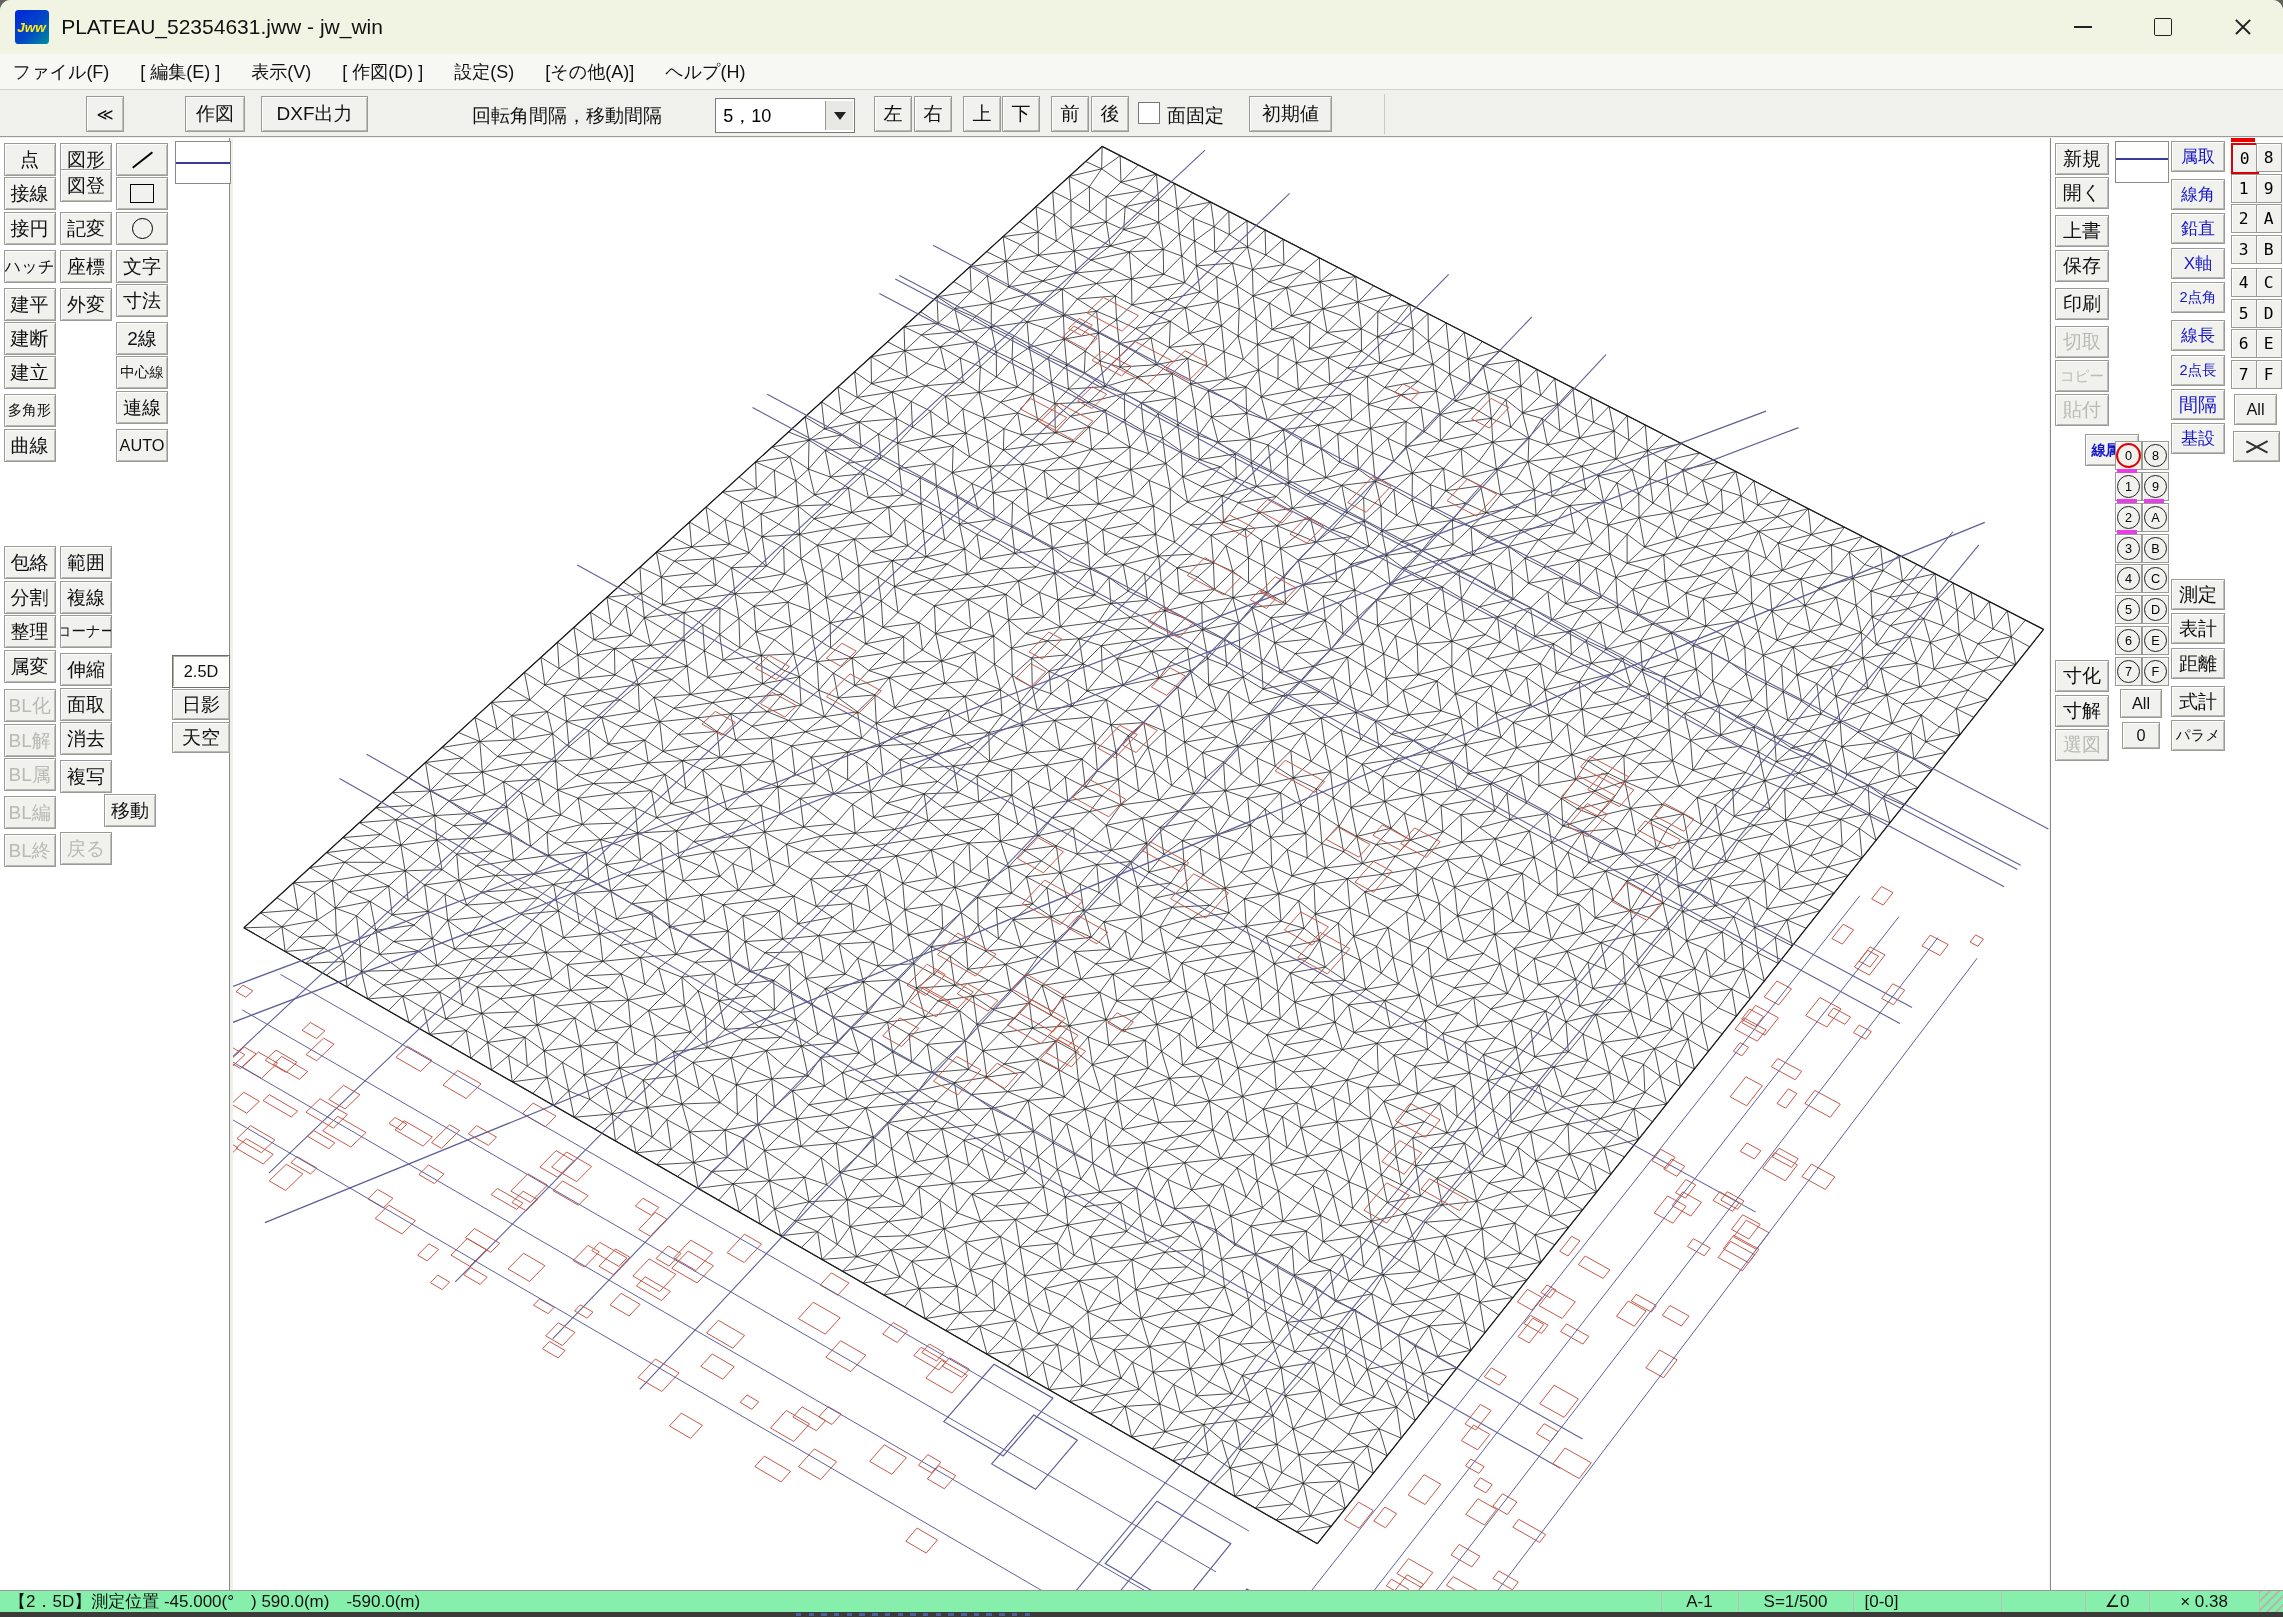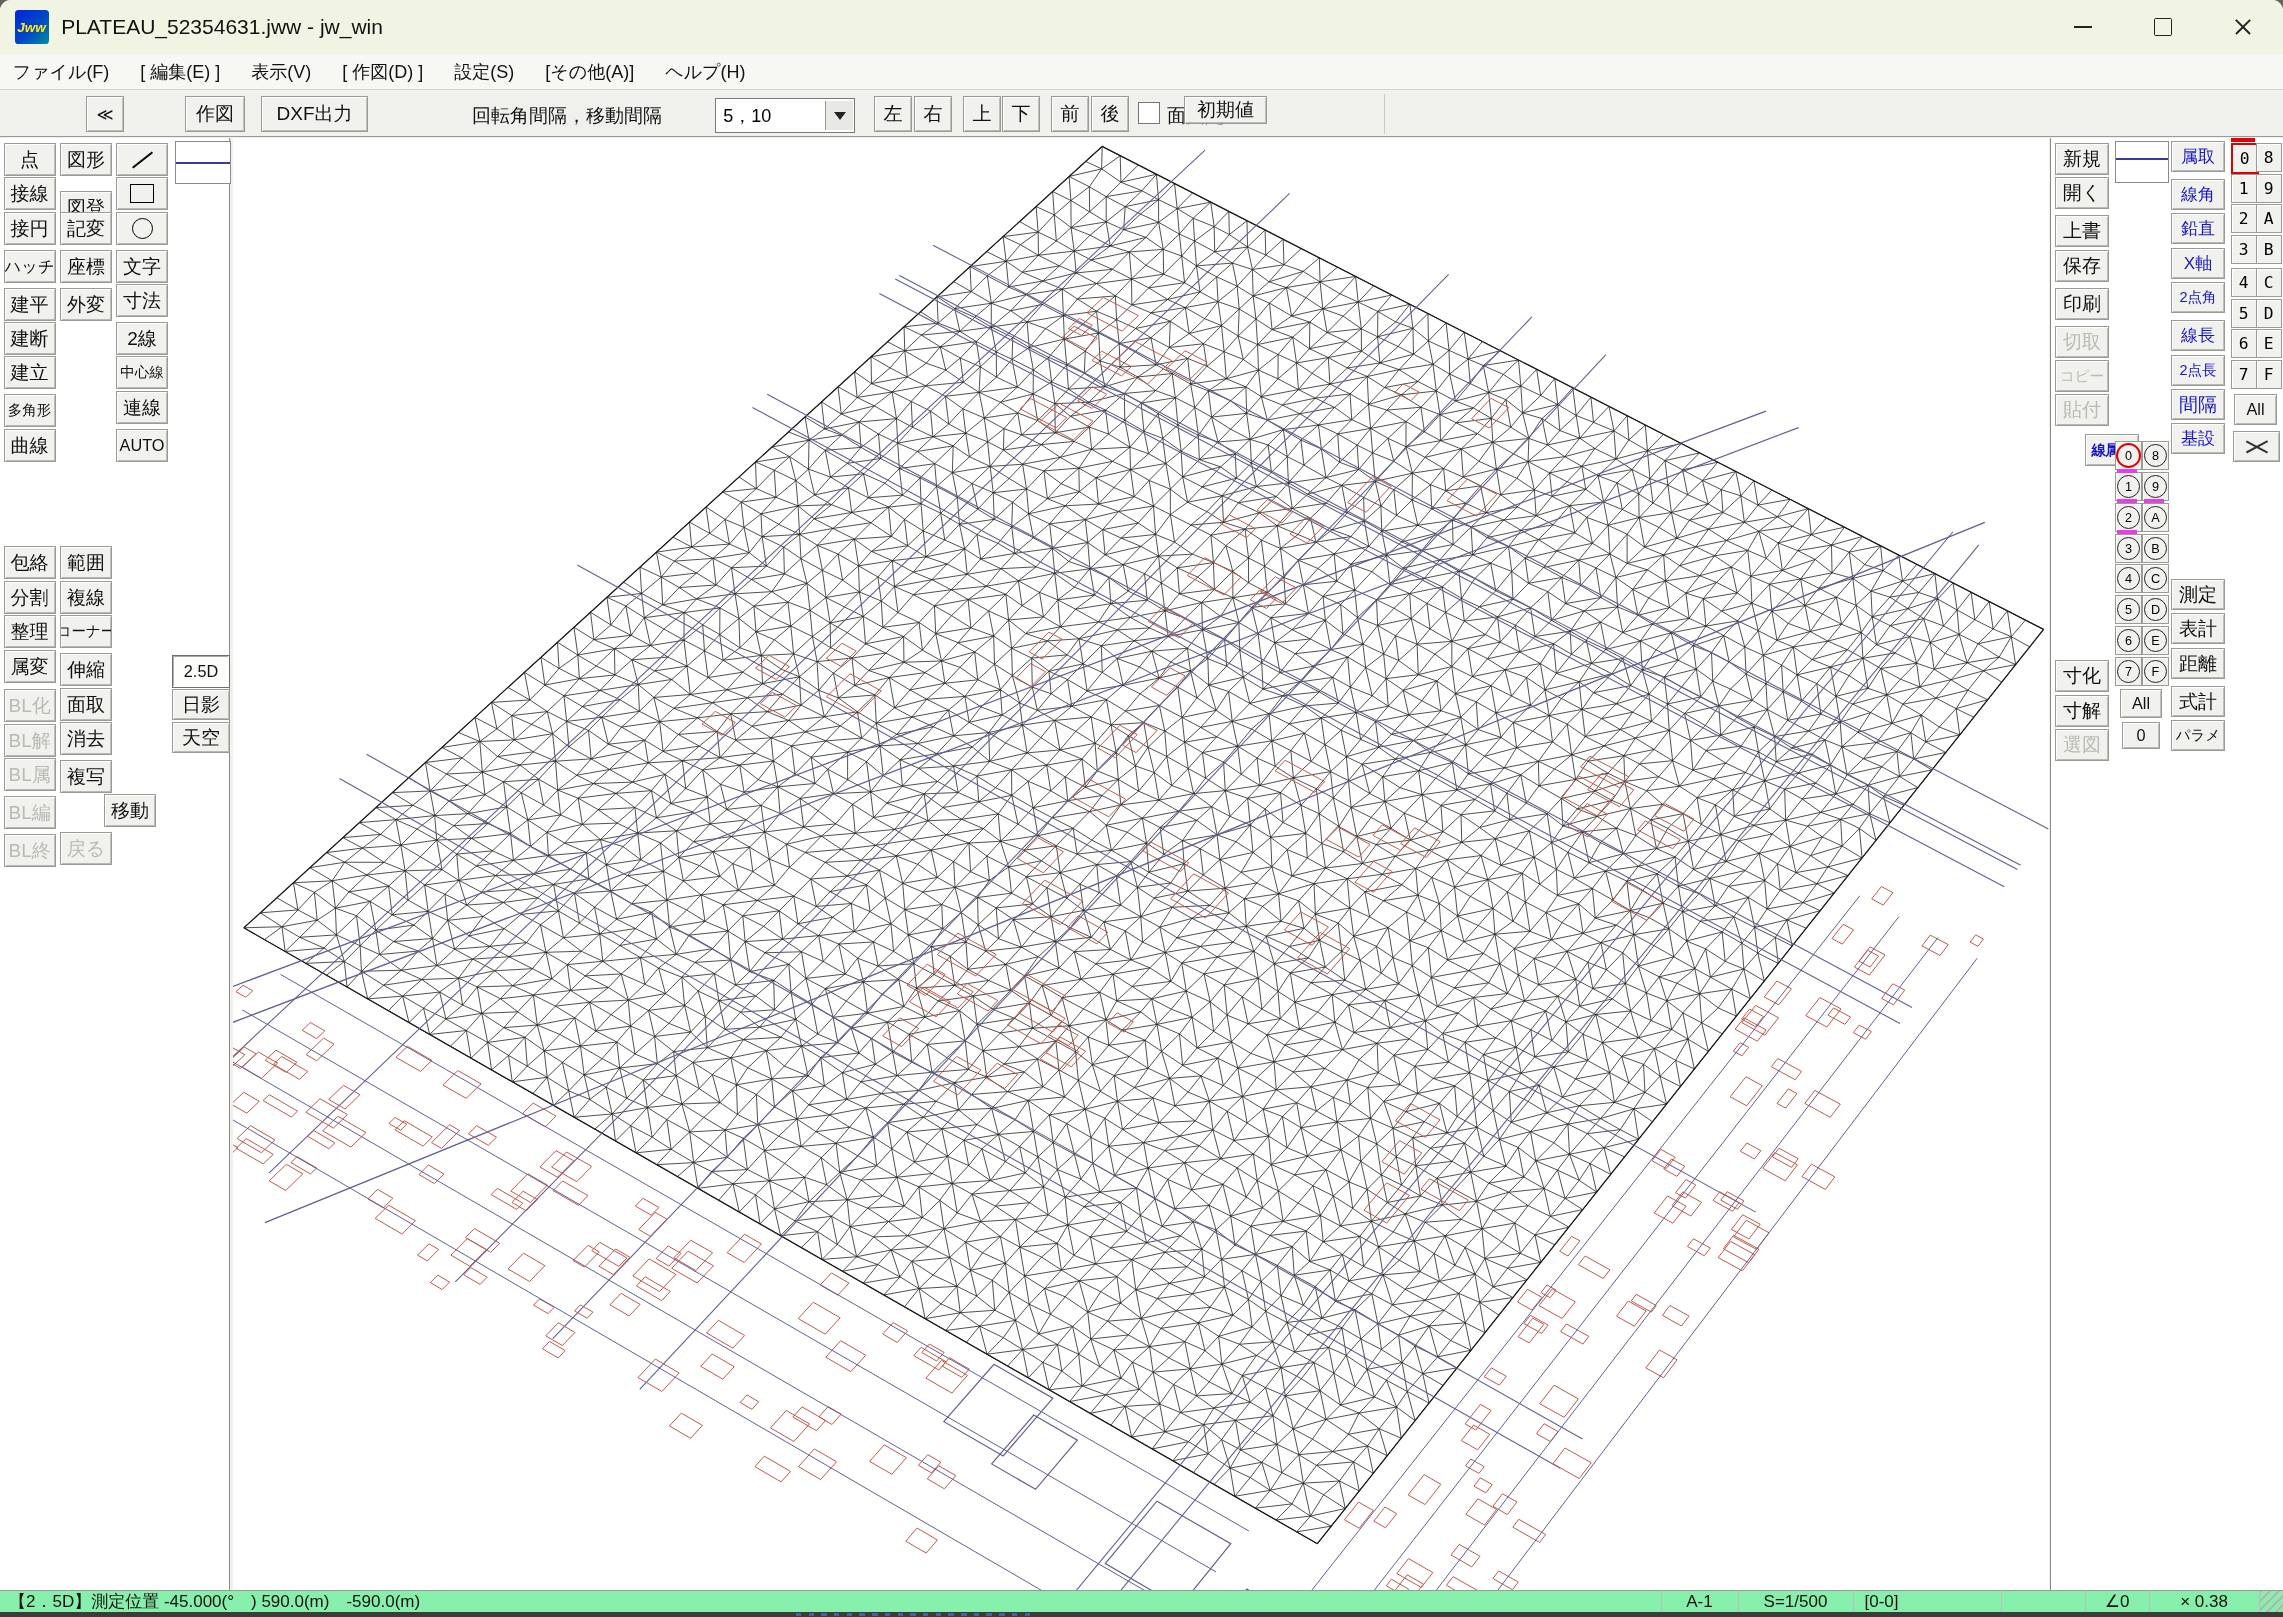--- a/index.html
+++ b/index.html
@@ -131,38 +131,38 @@
       </span>
   </div>
   <div class="btn" style="left:874px;top:96px;width:38px;height:36px;">左</div>
   <div class="btn" style="left:914px;top:96px;width:38px;height:36px;">右</div>
   <div class="btn" style="left:963px;top:96px;width:38px;height:36px;">上</div>
   <div class="btn" style="left:1002px;top:96px;width:38px;height:36px;">下</div>
   <div class="btn" style="left:1051px;top:96px;width:38px;height:36px;">前</div>
   <div class="btn" style="left:1091px;top:96px;width:38px;height:36px;">後</div>
   <div id="face-check"></div>
   <span class="tb-label abs" style="left:1167px;top:103px;">面固定</span>
-  <div class="btn" style="left:1184px;top:96px;width:83px;height:28px;">初期値</div>
+  <div class="btn" style="left:1249px;top:96px;width:83px;height:36px;">初期値</div>
   <div class="tb-div" style="left:1384px;top:94px;"></div>
 
   <div id="left-panel" class="abs"></div>
   <div id="right-panel" class="abs"></div>
 
   <div class="btn c1" style="top:143px;">点</div>
   <div class="btn c1" style="top:177px;">接線</div>
   <div class="btn c1" style="top:212px;">接円</div>
   <div class="btn c1 med" style="top:250px;">ハッチ</div>
   <div class="btn c1" style="top:288px;">建平</div>
   <div class="btn c1" style="top:322px;">建断</div>
   <div class="btn c1" style="top:356px;">建立</div>
   <div class="btn c1 sm" style="top:394px;">多角形</div>
   <div class="btn c1" style="top:429px;">曲線</div>
 
   <div class="btn c2" style="top:143px;">図形</div>
-  <div class="btn c2" style="top:191px;">図登</div>
+  <div class="btn c2" style="top:169px;">図登</div>
   <div class="btn c2" style="top:212px;">記変</div>
   <div class="btn c2" style="top:250px;">座標</div>
   <div class="btn c2" style="top:288px;">外変</div>
 
   <div class="btn c3" style="top:143px;">
       <i class="tool-ic-line"></i>
     </div>
   <div class="btn c3" style="top:177px;">
       <i class="tool-ic-rect"></i>
     </div>

